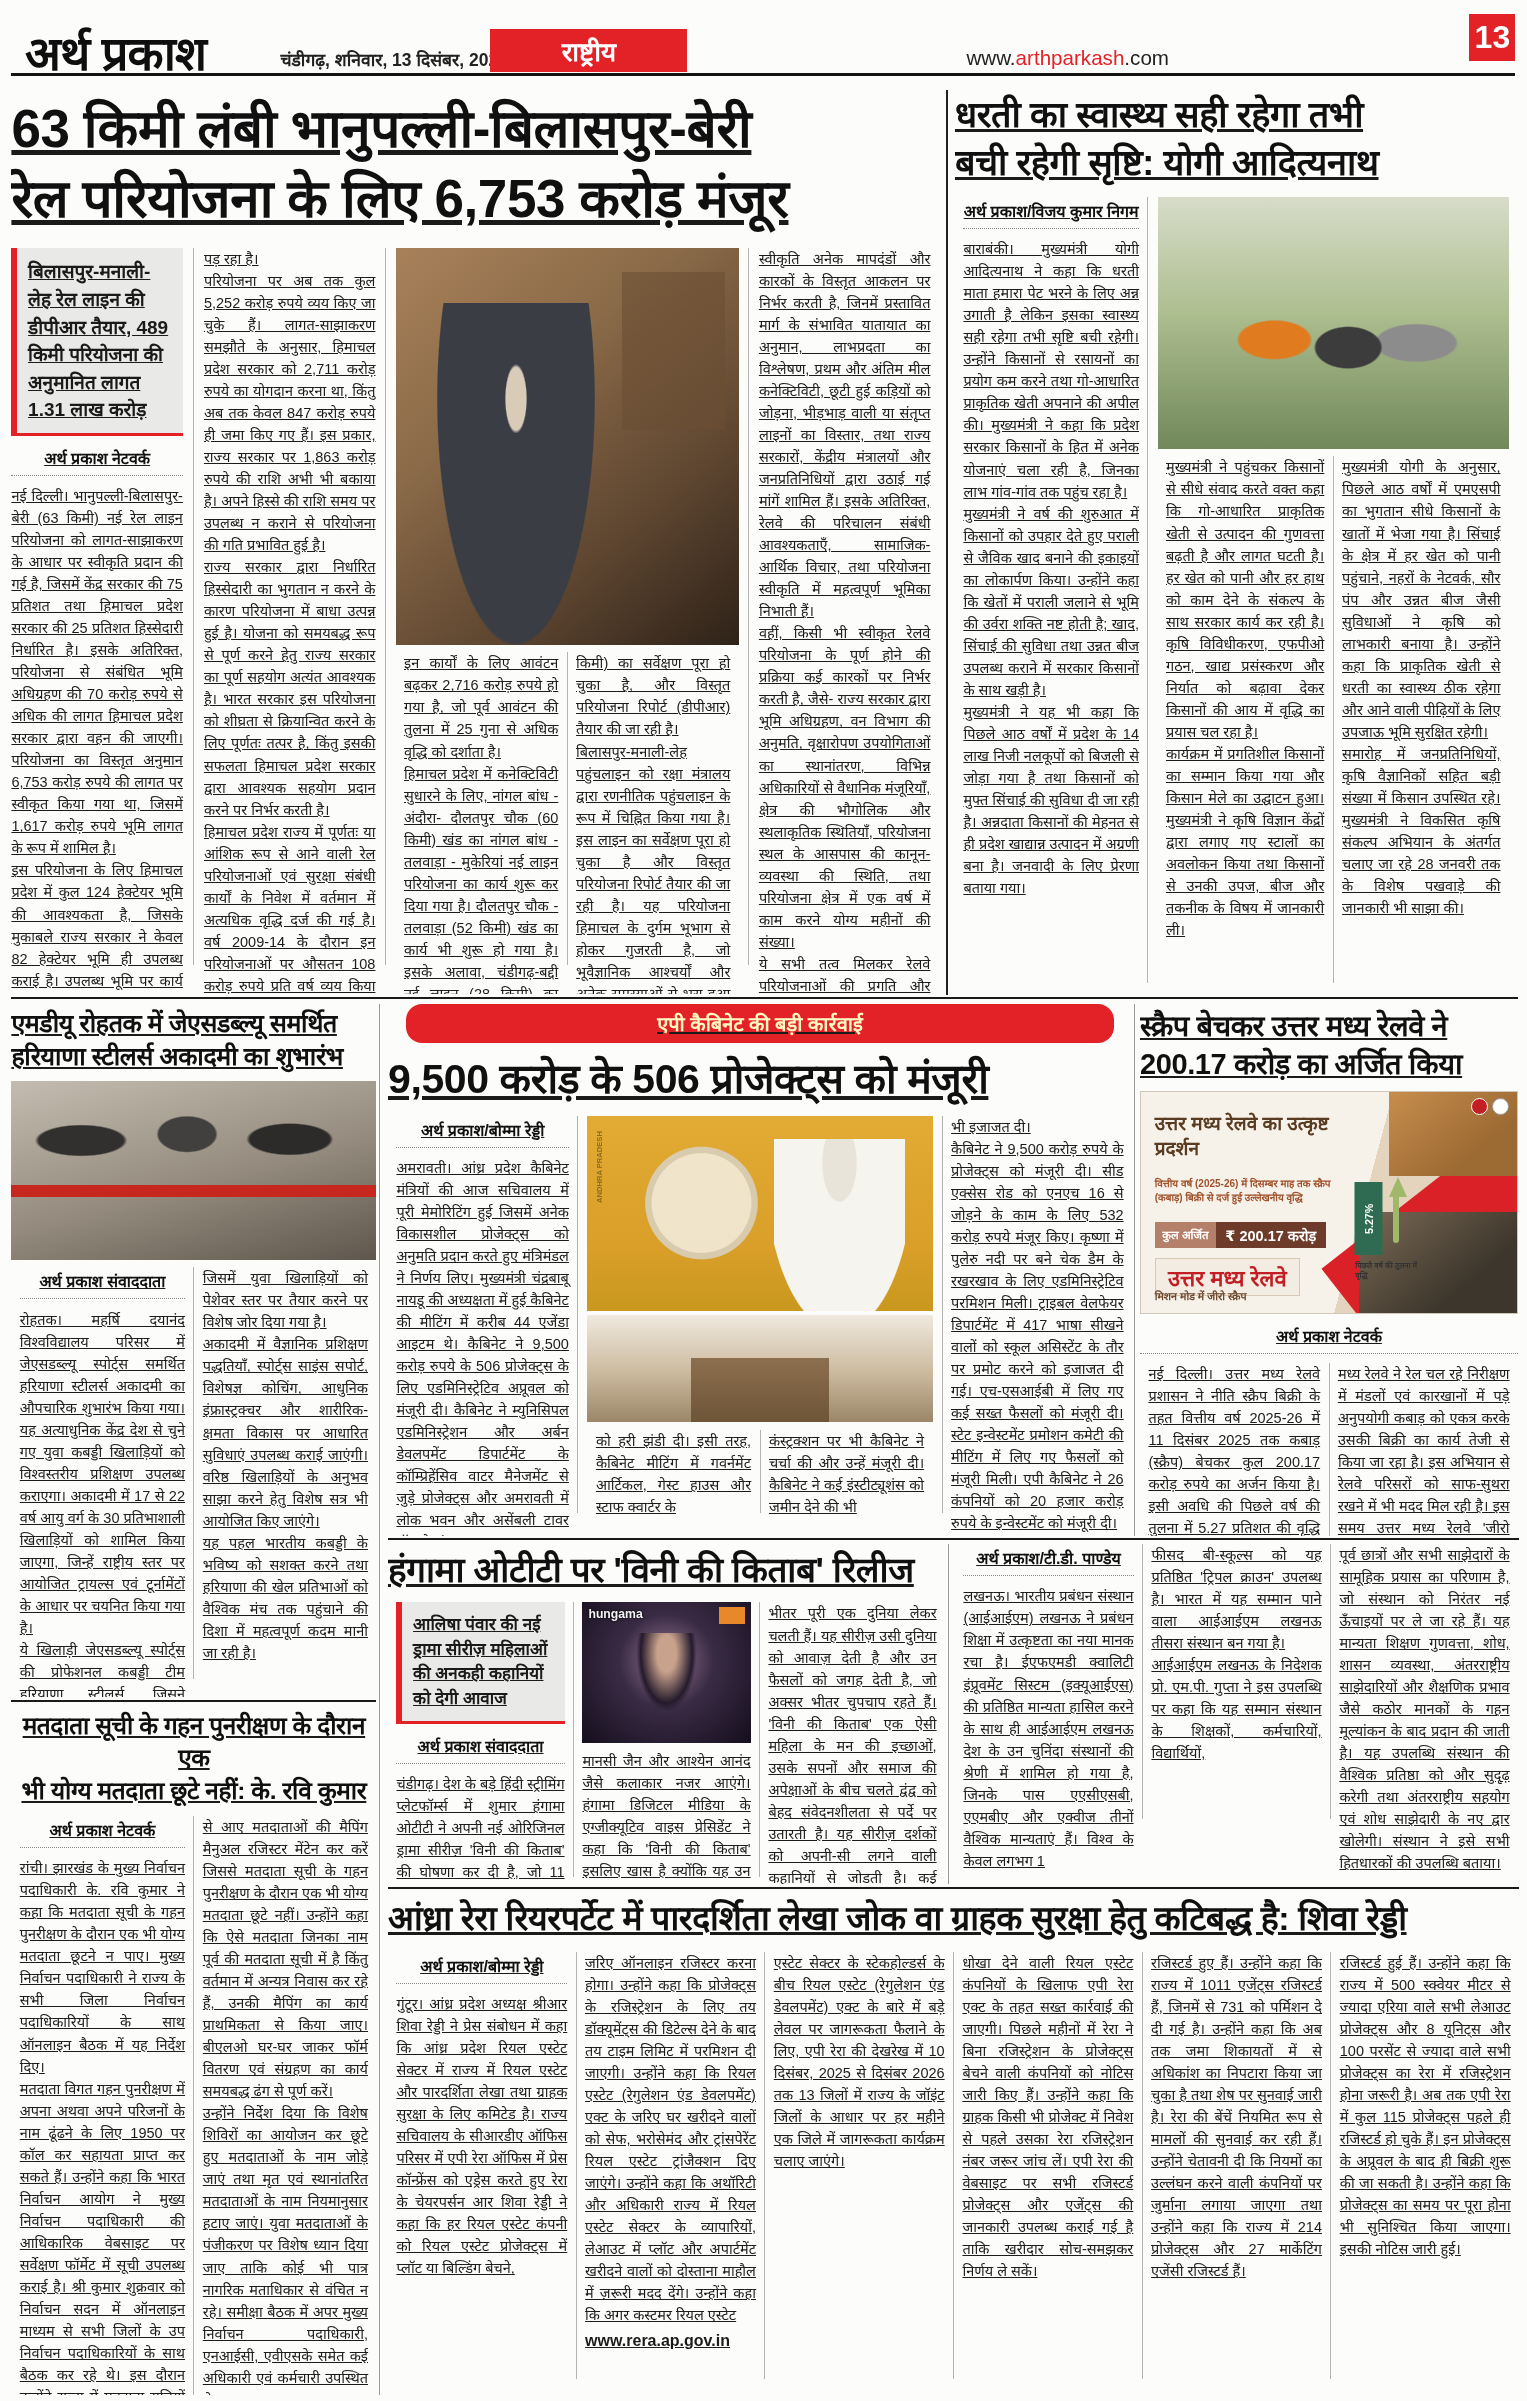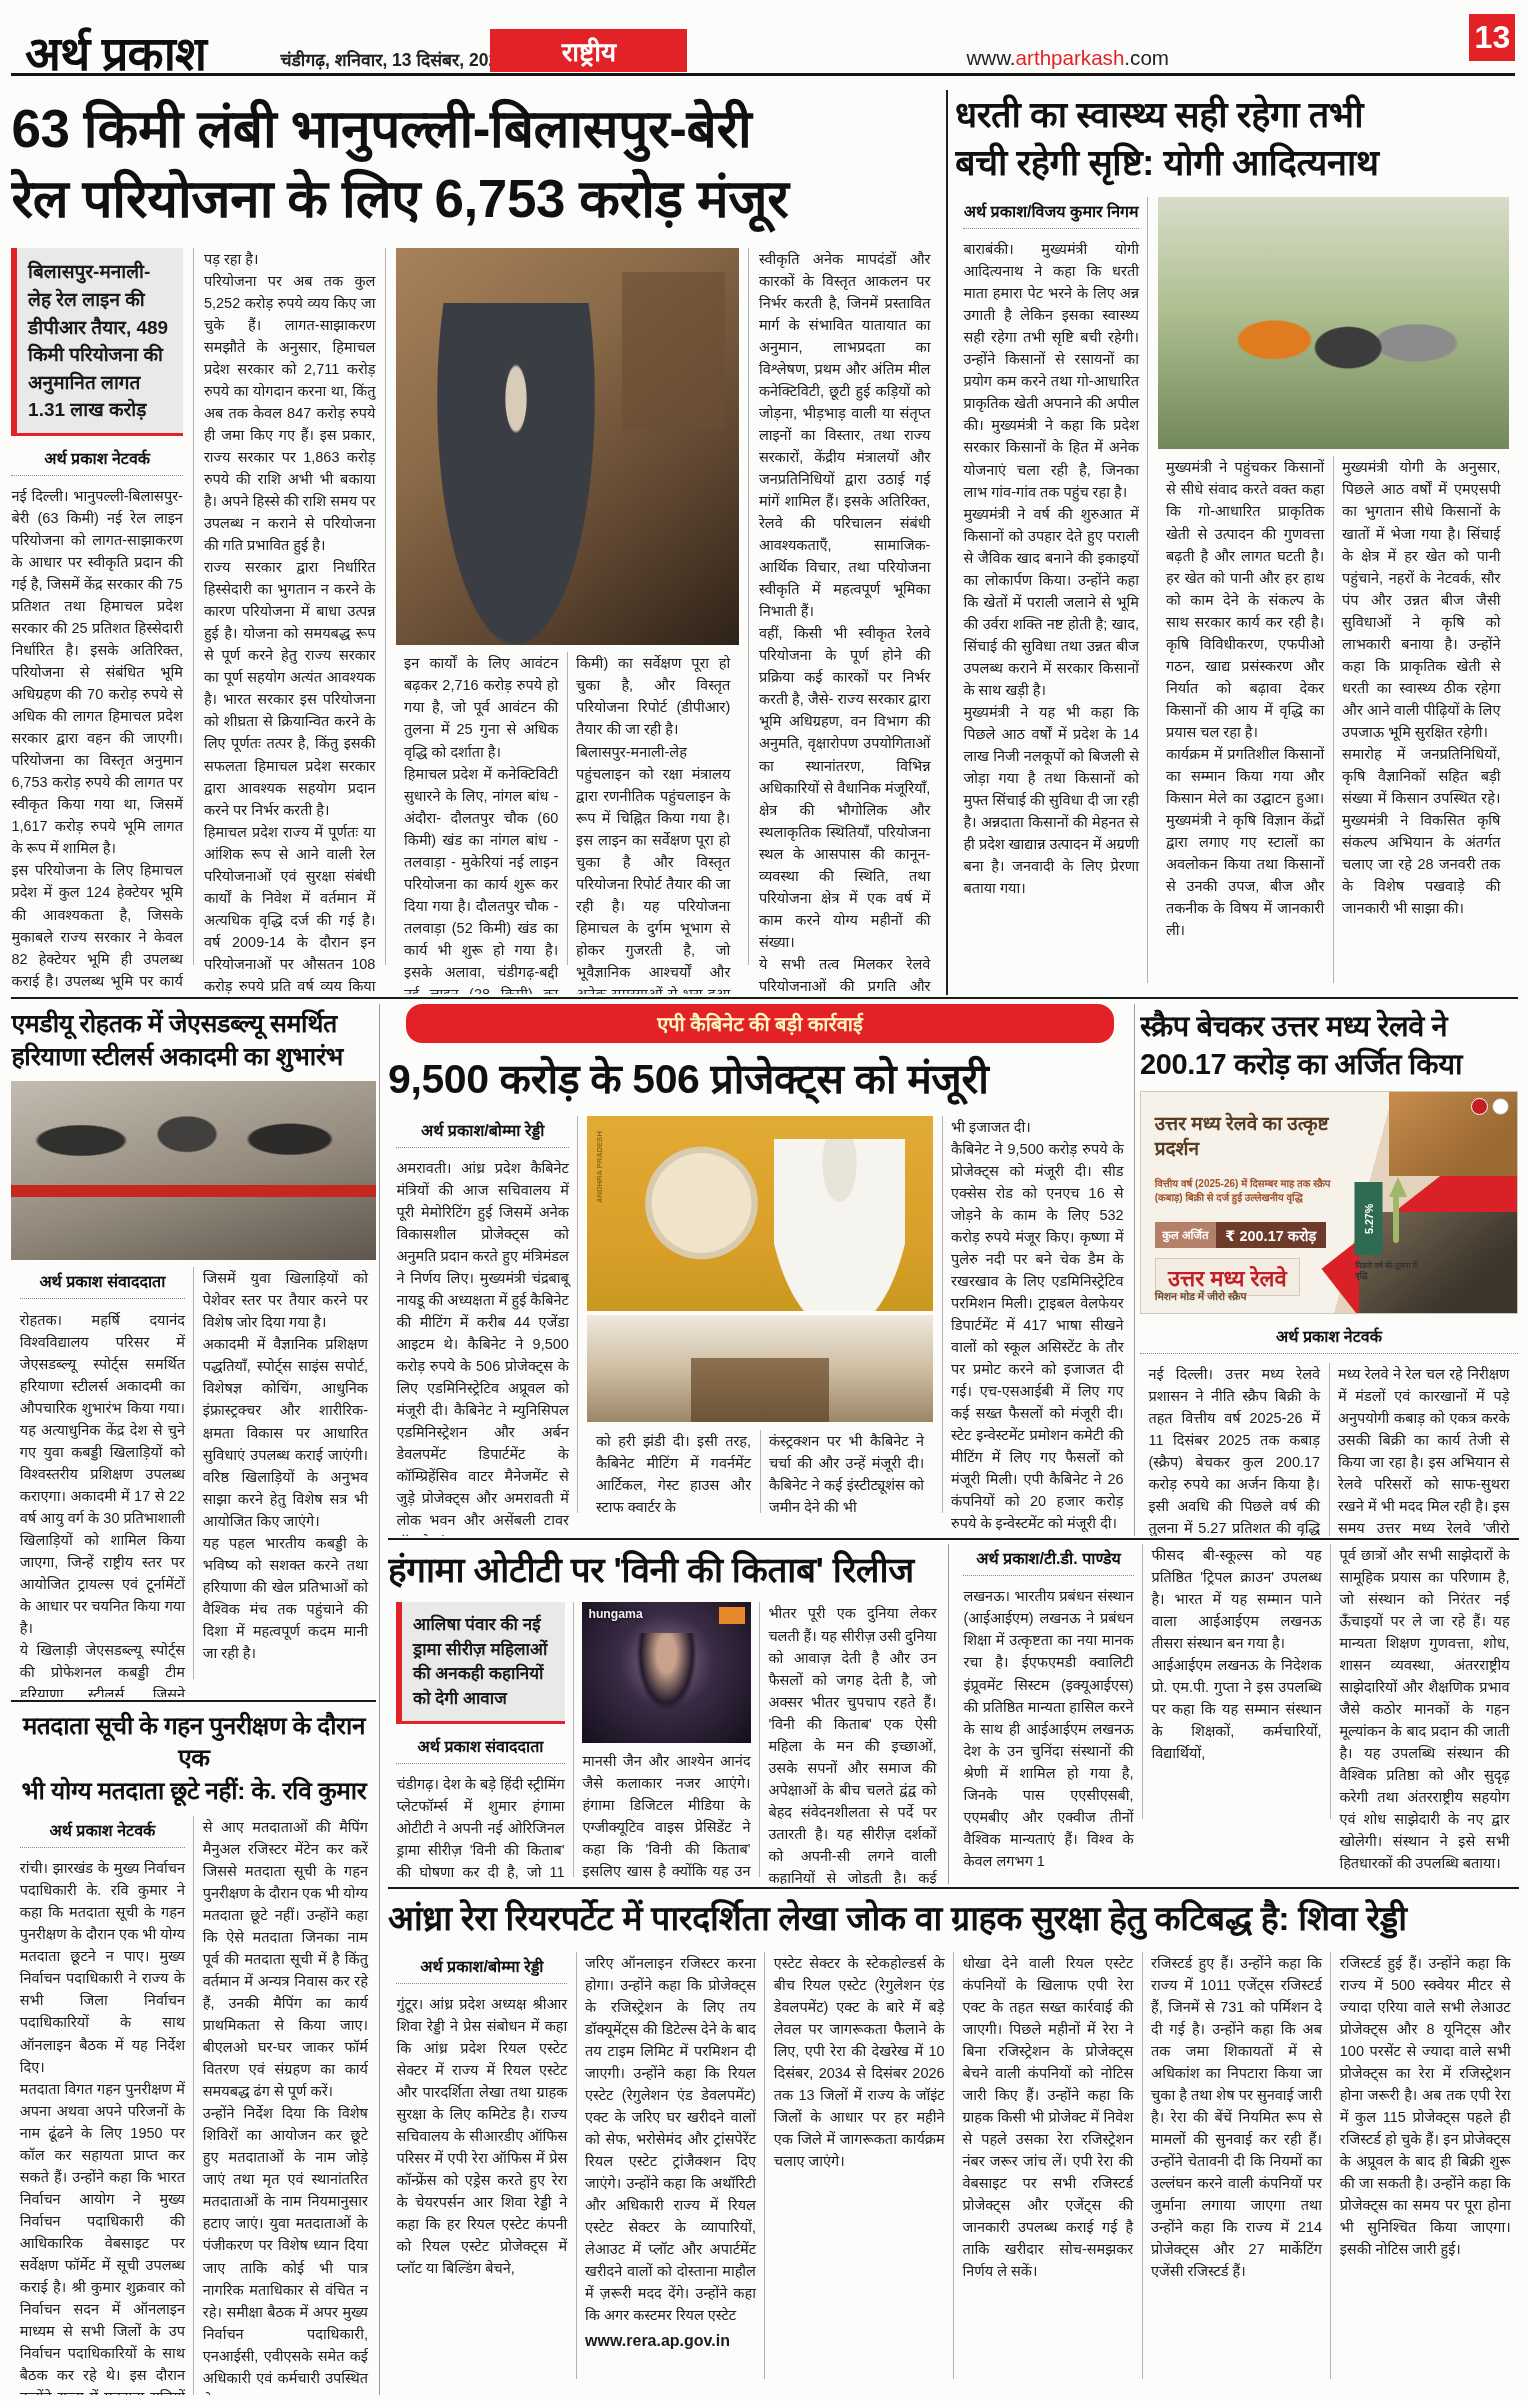--- a/index.html
+++ b/index.html
@@ -13,21 +13,21 @@
   #header { position:absolute; left:11.4px; top:26px; width:1504px; height:50px; border-bottom:3.1px solid #141414; }
   .masthead { position:absolute; left:13.7px; top:-6.1px; font-size:47px; font-weight:bold; color:#0e0e0e; letter-spacing:-0.8px; }
   .dateline { position:absolute; left:269px; top:21.4px; font-size:17.5px; font-weight:bold; color:#222; }
   .section-badge { position:absolute; left:479px; top:3.1px; width:197px; height:43px; background:#e32227; color:#fff;
     font-size:26px; font-weight:bold; display:flex; align-items:center; justify-content:center; z-index:2; }
   .site { position:absolute; left:955px; top:20px; font-size:20.6px; color:#222; }
   .site b { color:#e32227; font-weight:normal; }
   .pagenum-box { position:absolute; right:0px; top:-12.2px; width:46px; height:47px; background:#e32227; color:#fff;
     font-size:32px; font-weight:bold; display:flex; align-items:center; justify-content:center; }
   
-  .art { position:absolute; overflow:hidden; }
+  .art { position:absolute; overflow:hidden;text-decoration:underline; }
   .hl { font-weight:bold; color:#101010; line-height:1.32; letter-spacing:-0.4px; }
   .byline { font-weight:bold; font-size:16px; text-align:center; color:#111; padding:3.1px 0 6.1px;
     border-bottom:1.5px dotted #888; margin-bottom:9.2px; }
   .cols { display:flex; align-items:stretch; }
   .col { flex:1 1 0; padding:0 10px; border-left:0.8px solid #b3b3b3; min-width:0; }
   .col:first-child { border-left:none; padding-left:0; }
   .cols-tight .col{ padding:0 8.4px; }
   .bodytext { font-size:14.5px; line-height:1.52; text-align:justify; color:#1c1c1c; white-space:pre-line; }
   .infobox { background:#e9e9e7; border-left:6.9px solid #e32227; border-bottom:3.8px solid #e32227;
     padding:10.7px 10.7px 9.2px; font-size:19px; font-weight:bold; line-height:1.45; color:#1a1a1a; margin-bottom:7.6px; }
@@ -352,21 +352,21 @@
     <div class="cols cols-tight" style="height:427px;">
       <div class="col">
         <div class="byline">अर्थ प्रकाश/बोम्मा रेड्डी</div>
         <div class="bodytext">गुंटूर। आंध्र प्रदेश अध्यक्ष श्रीआर शिवा रेड्डी ने प्रेस संबोधन में कहा कि आंध्र प्रदेश रियल एस्टेट सेक्टर में राज्य में रियल एस्टेट और पारदर्शिता लेखा तथा ग्राहक सुरक्षा के लिए कमिटेड है। राज्य सचिवालय के सीआरडीए ऑफिस परिसर में एपी रेरा ऑफिस में प्रेस कॉन्फ्रेंस को एड्रेस करते हुए रेरा के चेयरपर्सन आर शिवा रेड्डी ने कहा कि हर रियल एस्टेट कंपनी को रियल एस्टेट प्रोजेक्ट्स में प्लॉट या बिल्डिंग बेचने,</div>
       </div>
       <div class="col">
         <div class="bodytext">जरिए ऑनलाइन रजिस्टर करना होगा। उन्होंने कहा कि प्रोजेक्ट्स के रजिस्ट्रेशन के लिए तय डॉक्यूमेंट्स की डिटेल्स देने के बाद तय टाइम लिमिट में परमिशन दी जाएगी। उन्होंने कहा कि रियल एस्टेट (रेगुलेशन एंड डेवलपमेंट) एक्ट के जरिए घर खरीदने वालों को सेफ, भरोसेमंद और ट्रांसपेरेंट रियल एस्टेट ट्रांजैक्शन दिए जाएंगे। उन्होंने कहा कि अथॉरिटी और अधिकारी राज्य में रियल एस्टेट सेक्टर के व्यापारियों, लेआउट में प्लॉट और अपार्टमेंट खरीदने वालों को दोस्ताना माहौल में ज़रूरी मदद देंगे। उन्होंने कहा कि अगर कस्टमर रियल एस्टेट</div>
         <div class="weburl">www.rera.ap.gov.in</div>
       </div>
       <div class="col">
-        <div class="bodytext">एस्टेट सेक्टर के स्टेकहोल्डर्स के बीच रियल एस्टेट (रेगुलेशन एंड डेवलपमेंट) एक्ट के बारे में बड़े लेवल पर जागरूकता फैलाने के लिए, एपी रेरा की देखरेख में 10 दिसंबर, 2034 से दिसंबर 2026 तक 13 जिलों में राज्य के जॉइंट जिलों के आधार पर हर महीने एक जिले में जागरूकता कार्यक्रम चलाए जाएंगे।</div>
+        <div class="bodytext">एस्टेट सेक्टर के स्टेकहोल्डर्स के बीच रियल एस्टेट (रेगुलेशन एंड डेवलपमेंट) एक्ट के बारे में बड़े लेवल पर जागरूकता फैलाने के लिए, एपी रेरा की देखरेख में 10 दिसंबर, 2025 से दिसंबर 2026 तक 13 जिलों में राज्य के जॉइंट जिलों के आधार पर हर महीने एक जिले में जागरूकता कार्यक्रम चलाए जाएंगे।</div>
       </div>
       <div class="col">
         <div class="bodytext">धोखा देने वाली रियल एस्टेट कंपनियों के खिलाफ एपी रेरा एक्ट के तहत सख्त कार्रवाई की जाएगी। पिछले महीनों में रेरा ने बिना रजिस्ट्रेशन के प्रोजेक्ट्स बेचने वाली कंपनियों को नोटिस जारी किए हैं। उन्होंने कहा कि ग्राहक किसी भी प्रोजेक्ट में निवेश से पहले उसका रेरा रजिस्ट्रेशन नंबर जरूर जांच लें। एपी रेरा की वेबसाइट पर सभी रजिस्टर्ड प्रोजेक्ट्स और एजेंट्स की जानकारी उपलब्ध कराई गई है ताकि खरीदार सोच-समझकर निर्णय ले सकें।</div>
       </div>
       <div class="col">
         <div class="bodytext">रजिस्टर्ड हुए हैं। उन्होंने कहा कि राज्य में 1011 एजेंट्स रजिस्टर्ड हैं, जिनमें से 731 को पर्मिशन दे दी गई है। उन्होंने कहा कि अब तक जमा शिकायतों में से अधिकांश का निपटारा किया जा चुका है तथा शेष पर सुनवाई जारी है। रेरा की बेंचें नियमित रूप से मामलों की सुनवाई कर रही हैं। उन्होंने चेतावनी दी कि नियमों का उल्लंघन करने वाली कंपनियों पर जुर्माना लगाया जाएगा तथा उन्होंने कहा कि राज्य में 214 प्रोजेक्ट्स और 27 मार्केटिंग एजेंसी रजिस्टर्ड हैं।</div>
       </div>
       <div class="col">
         <div class="bodytext">रजिस्टर्ड हुई हैं। उन्होंने कहा कि राज्य में 500 स्क्वेयर मीटर से ज्यादा एरिया वाले सभी लेआउट प्रोजेक्ट्स और 8 यूनिट्स और 100 परसेंट से ज्यादा वाले सभी प्रोजेक्ट्स का रेरा में रजिस्ट्रेशन होना जरूरी है। अब तक एपी रेरा में कुल 115 प्रोजेक्ट्स पहले ही रजिस्टर्ड हो चुके हैं। इन प्रोजेक्ट्स के अप्रूवल के बाद ही बिक्री शुरू की जा सकती है। उन्होंने कहा कि प्रोजेक्ट्स का समय पर पूरा होना भी सुनिश्चित किया जाएगा। इसकी नोटिस जारी हुई।</div>
       </div>

